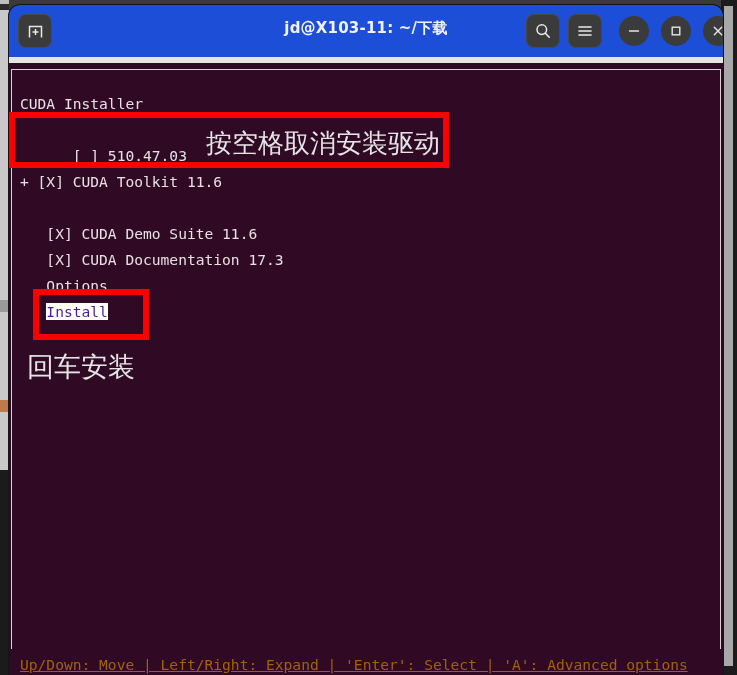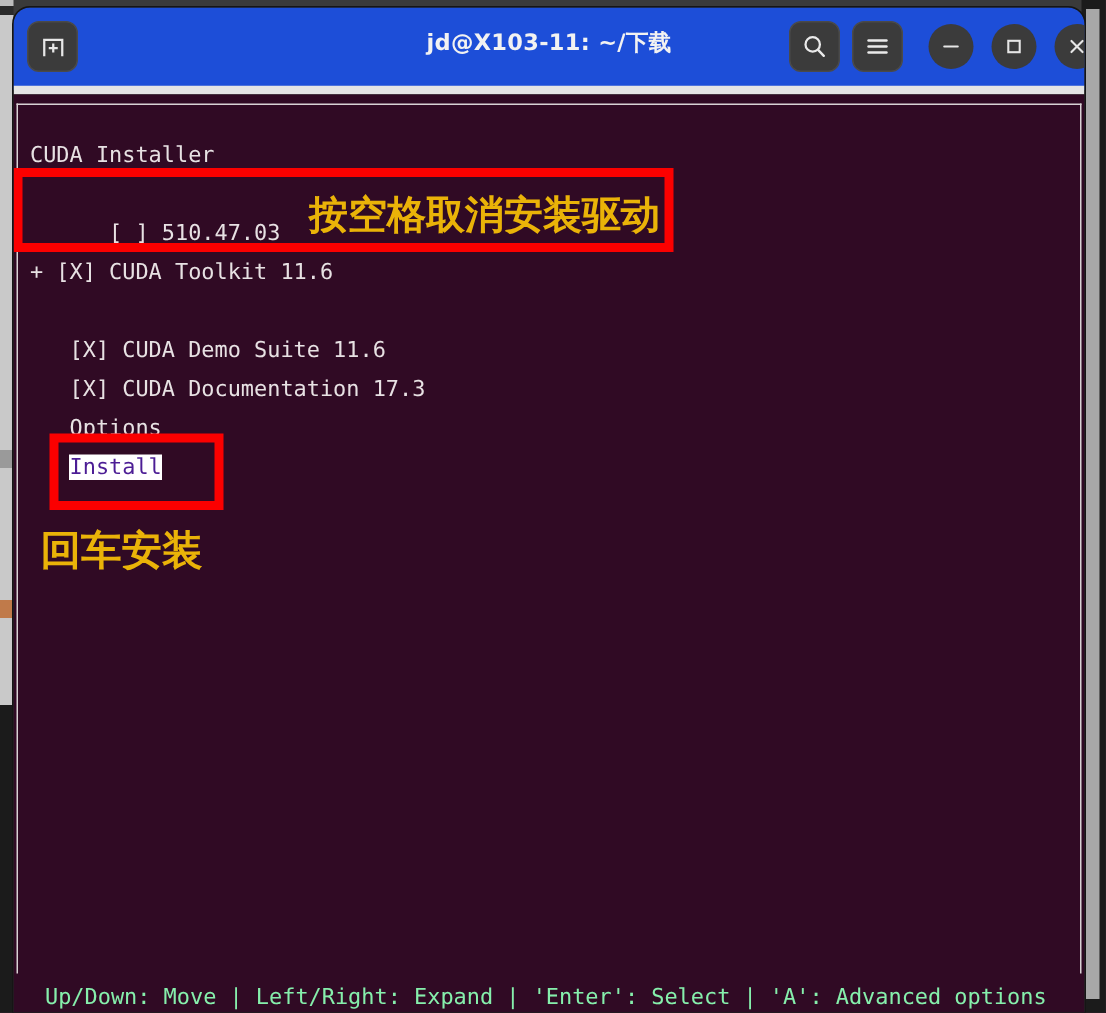--- a/index.html
+++ b/index.html
@@ -159,26 +159,27 @@
     height: 26px;
     white-space: pre;
   }
   .trow .hl {
     background: #ffffff;
     color: #4c1d95;
   }
 
   #status-line {
     position: absolute;
-    left: 21px;
+    left: 11px;
     bottom: 8px;
     font-family: "DejaVu Sans Mono", monospace;
     font-size: 14.6px;
-    color: #86efac;
+    color: #a16207;
     white-space: pre;
+    text-decoration: underline;
   }
 
   
   .redbox {
     position: absolute;
     border: 6px solid #fb0000;
     box-sizing: border-box;
     pointer-events: none;
   }
   #redbox-driver {
@@ -188,23 +189,23 @@
     height: 56px;
   }
   #redbox-install {
     left: 24px;
     top: 226px;
     width: 116px;
     height: 51px;
   }
   .red-note {
     position: absolute;
-    color: #eab308;
+    color: #e5e5e5;
     font-family: "DejaVu Sans", sans-serif;
-    font-weight: 700;
+    font-weight: 400;
     white-space: pre;
     pointer-events: none;
   }
   #note-driver {
     left: 197px;
     top: 63px;
     font-size: 26px;
   }
   #note-enter {
     left: 18px;

